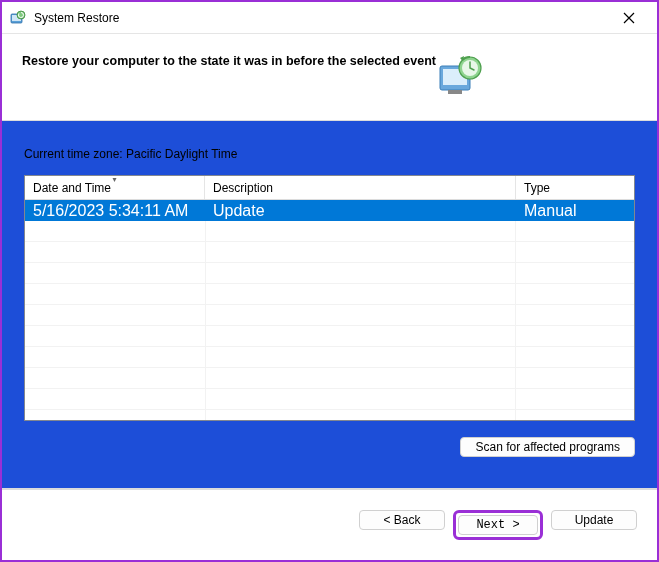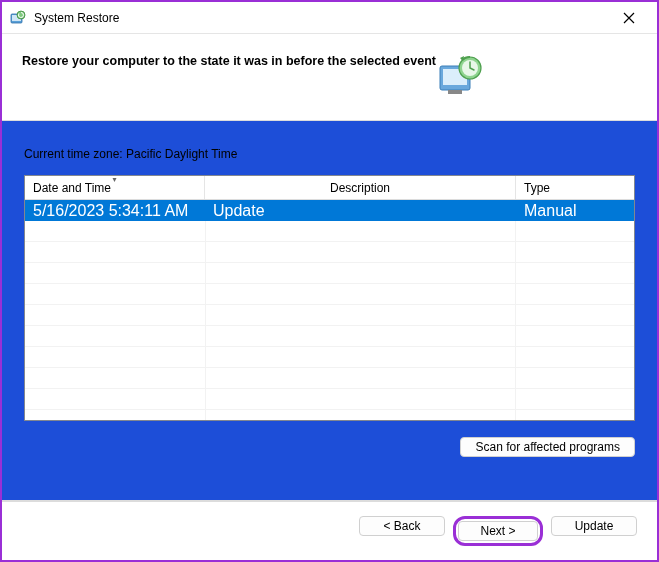--- a/index.html
+++ b/index.html
@@ -102,21 +102,21 @@
     }
     .th .sort-indicator {
       position: absolute;
       top: -1px;
       left: 50%;
       transform: translateX(-50%);
       font-size: 8px;
       color: #666;
     }
     .col-dt { width: 180px; }
-    .col-desc { flex: 1; justify-content: center; }
+    .col-desc { flex: 1; }
     .col-type { width: 118px; border-right: none; }
     .table-body {
       flex: 1;
       background-image: repeating-linear-gradient(
         to bottom,
         transparent 0px,
         transparent 20px,
         #f2f2f2 20px,
         #f2f2f2 21px
       );
@@ -168,34 +168,35 @@
       border-radius: 4px;
       font-size: 12px;
       font-family: inherit;
       cursor: pointer;
       display: inline-flex;
       align-items: center;
       justify-content: center;
     }
     .footer {
       border-top: 1px solid #dcdcdc;
-      padding: 14px 20px;
+      padding: 20px 20px;
       display: flex;
       justify-content: flex-end;
       gap: 8px;
       background: #fff;
     }
     .footer .btn {
       min-width: 86px;
     }
     .next-highlight {
       border: 3px solid #9a2fd6;
       padding: 2px;
       display: inline-flex;
-      border-radius: 12px;
+      border-radius: 6px;
+      font-family: Liberation Mono, monospace;
     }
     .next-highlight .btn {
       min-width: 80px;
     }
   </style>
 </head>
 <body>
 
 <div class="titlebar">
   <span class="titlebar-icon">

